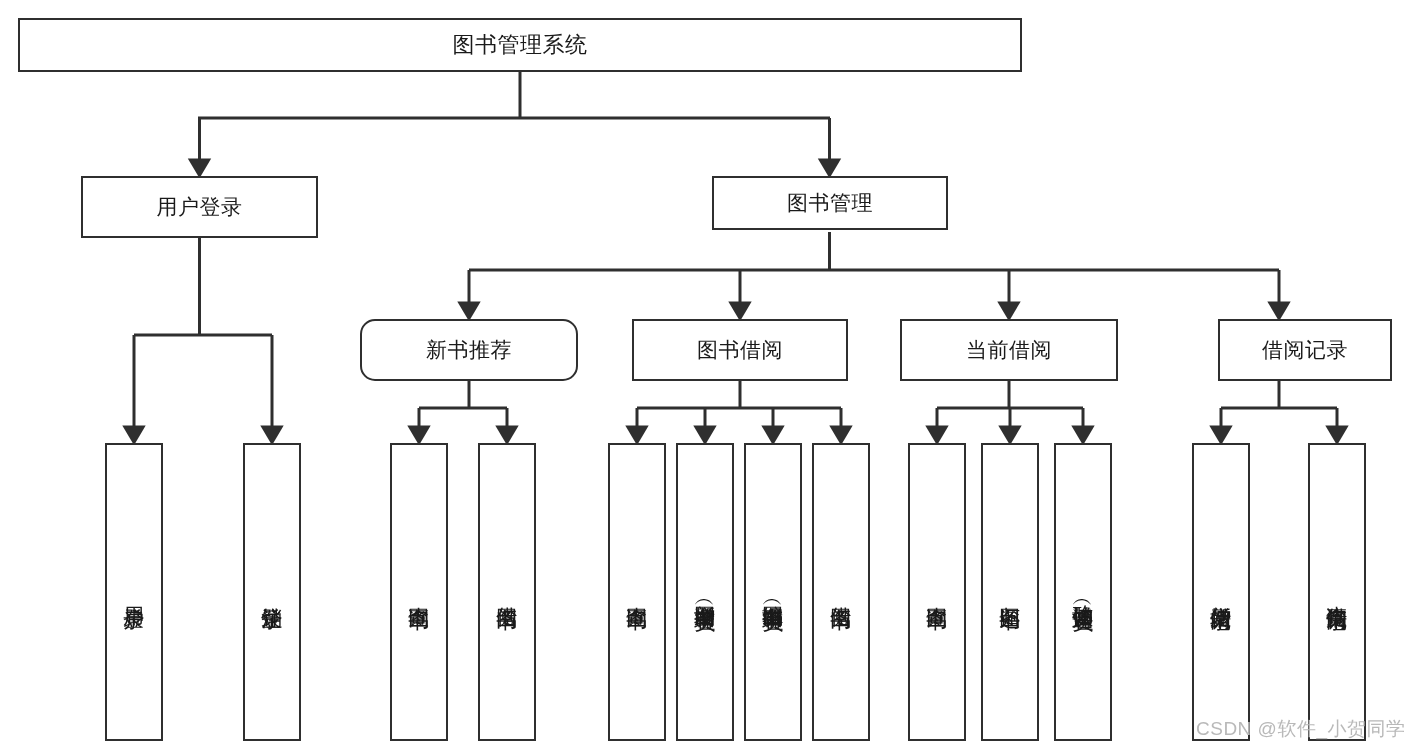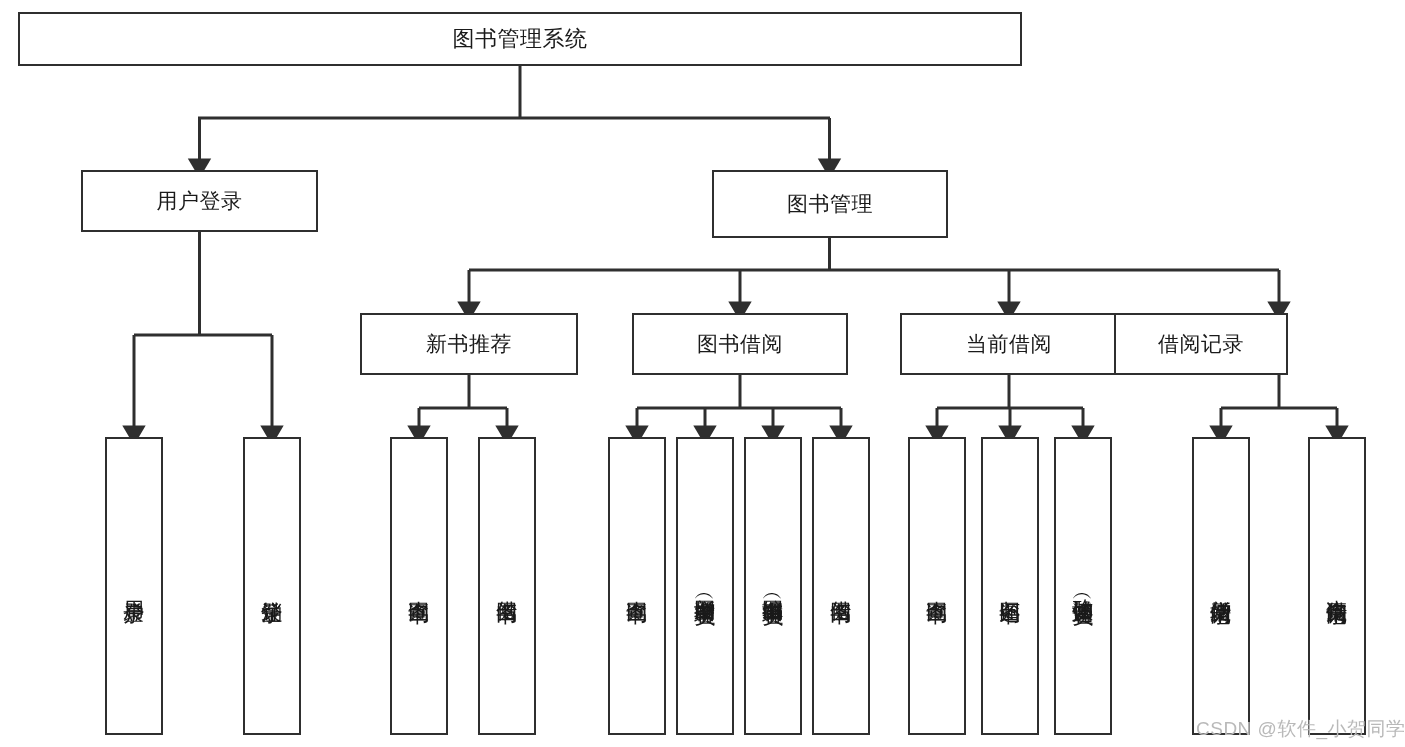--- a/index.html
+++ b/index.html
@@ -27,20 +27,21 @@
   }
   .node {
     position: absolute;
     box-sizing: border-box;
     background: #ffffff;
     border: 2px solid #2f2f2f;
     display: flex;
     align-items: center;
     justify-content: center;
     color: #1a1a1a;
+    margin-top: 6px;
   }
   .node .label {
     display: block;
     text-align: center;
     line-height: 1.22;
     letter-spacing: 0.5px;
   }
   .node.horiz .label {
     writing-mode: horizontal-tb;
     font-size: 21px;
@@ -116,34 +117,34 @@
     </g>
   </svg>
 
   <div class="node horiz root" style="left:18px; top:12px; width:1004px; height:54px;">
     <span class="label">图书管理系统</span>
   </div>
 
   <div class="node horiz" style="left:81px; top:170px; width:237px; height:62px;">
     <span class="label">用户登录</span>
   </div>
-  <div class="node horiz" style="left:712px; top:170px; width:236px; height:68px;">
+  <div class="node horiz" style="left:712px; top:170px; width:236px; height:54px;">
     <span class="label">图书管理</span>
   </div>
 
-  <div class="node horiz" style="left:360px; top:313px; width:218px; height:62px;">
+  <div class="node horiz" style="left:360px; top:313px; width:218px; height:62px;border-radius:15px;">
     <span class="label">新书推荐</span>
   </div>
   <div class="node horiz" style="left:900px; top:313px; width:218px; height:62px;">
     <span class="label">当前借阅</span>
   </div>
   <div class="node horiz" style="left:632px; top:313px; width:216px; height:62px;">
     <span class="label">图书借阅</span>
   </div>
-  <div class="node horiz" style="left:1114px; top:313px; width:174px; height:62px;">
+  <div class="node horiz" style="left:1218px; top:313px; width:174px; height:62px;">
     <span class="label">借阅记录</span>
   </div>
 
   <div class="node vert" style="left:105px; top:437px; width:58px; height:298px;">
     <span class="label">用户登录</span>
   </div>
   <div class="node vert" style="left:243px; top:437px; width:58px; height:298px;">
     <span class="label">注销登录</span>
   </div>
   <div class="node vert" style="left:390px; top:437px; width:58px; height:298px;">

